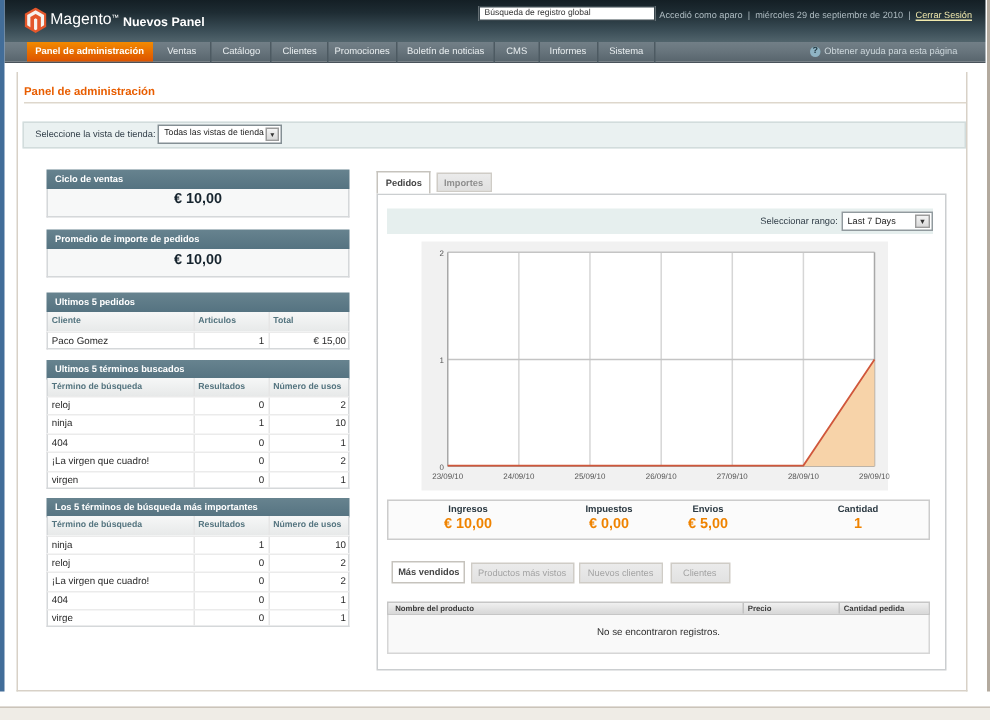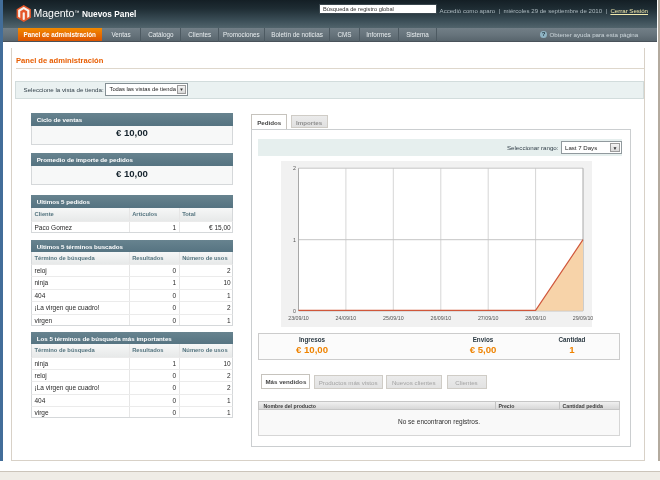--- a/index.html
+++ b/index.html
@@ -263,21 +263,25 @@
       <text x="254.6" y="158.5" text-anchor="middle">28/09/10</text>
       <text x="302" y="158.5" text-anchor="middle">29/09/10</text>
     </g>
   </svg>
 
   <div class="abs" style="left:258px; top:333px; width:362px; height:27px; border:1px solid #ccc; background:#fbfbfb;"></div>
   <div class="statcell" style="left:262px;">
       <div class="lab">Ingresos</div>
       <div class="val">€ 10,00</div>
     </div>
-  <div class="statcell" style="left:433px;">
+  <div class="statcell" style="left:356px;">
+      <div class="lab">Impuestos</div>
+      <div class="val">€ 0,00</div>
+    </div>
+  <div class="statcell" style="left:422px;">
       <div class="lab">Envios</div>
       <div class="val">€ 5,00</div>
     </div>
   <div class="statcell" style="left:522px;">
       <div class="lab">Cantidad</div>
       <div class="val">1</div>
     </div>
 
   <div class="btab" style="left:313.6px; width:69px;">Productos más vistos</div>
   <div class="btab" style="left:385.5px; width:56.5px;">Nuevos clientes</div>

